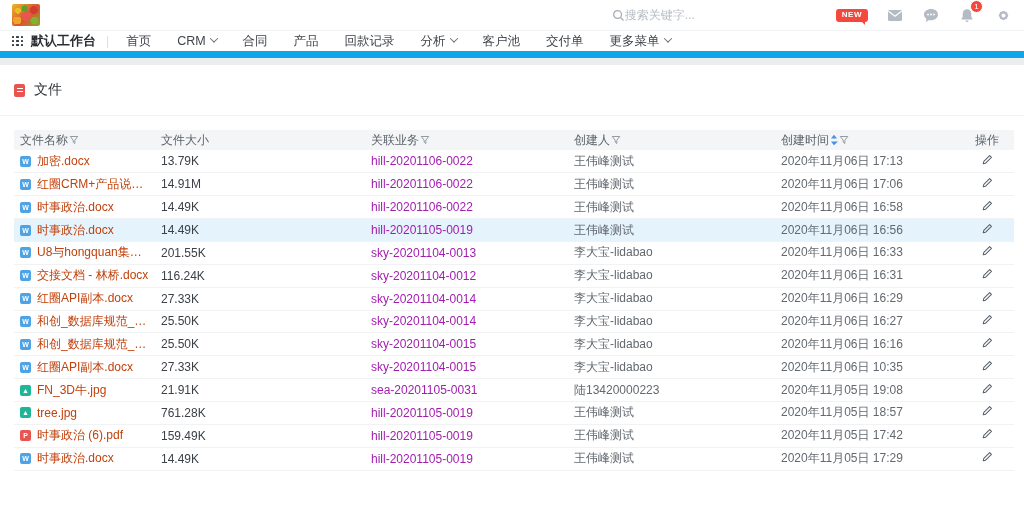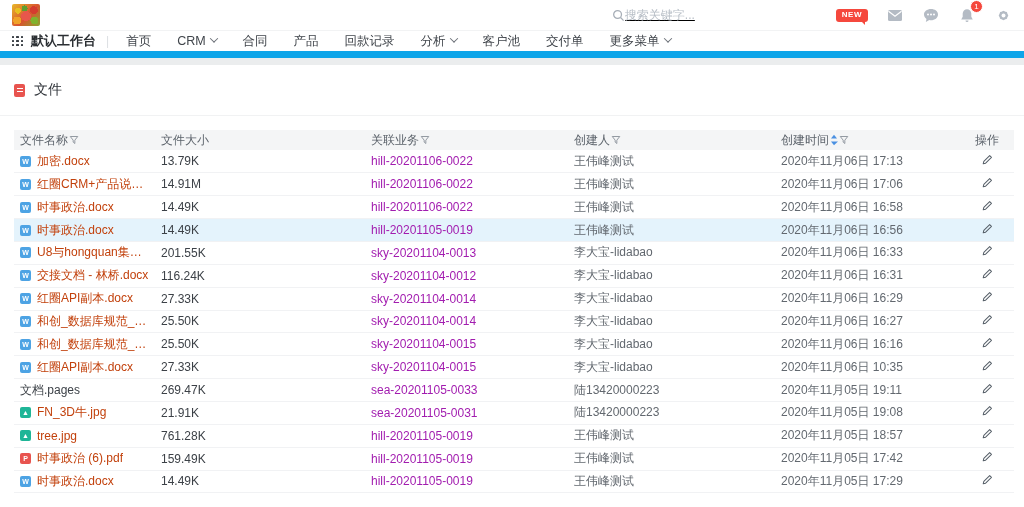--- a/index.html
+++ b/index.html
@@ -12,21 +12,21 @@
     background:
       radial-gradient(circle at 22% 30%, #e8c021 0 3px, transparent 3px),
       radial-gradient(circle at 50% 55%, #e8574b 0 5px, transparent 5px),
       radial-gradient(circle at 78% 28%, #d43c2f 0 4px, transparent 4px),
       radial-gradient(circle at 80% 75%, #7fb22e 0 4px, transparent 4px),
       radial-gradient(circle at 18% 75%, #f0a229 0 4px, transparent 4px),
       radial-gradient(circle at 45% 20%, #5f9e2f 0 3px, transparent 3px),
       linear-gradient(135deg,#e9b82a,#d8542e 55%,#8aa82f);
   }
   .topbar-right { margin-left:auto; display:flex; align-items:center; gap:18px; }
-  .searchbox { display:flex; align-items:flex-end; margin-right:36px;text-decoration:underline; }
+  .searchbox { display:flex; align-items:flex-end; margin-right:36px; }
   .searchbox input { border:none; outline:none; font-size:12px; color:#333; width:150px; background:transparent; }
   .searchbox input::placeholder { color:#b7bec6; }
   .icon-btn { width:18px; height:18px; display:flex; align-items:center; justify-content:center; position:relative; cursor:pointer; }
   .new-badge { background:#f5483d; color:#fff; font-size:8px; font-weight:bold; letter-spacing:.5px;
     padding:2px 6px 3px; border-radius:3px; position:relative; line-height:1;margin-left:7px; }
   .new-badge:after { content:""; position:absolute; right:3px; bottom:-3px; border:3px solid transparent; border-top-color:#f5483d; border-right-color:#f5483d; }
   .bell-badge { position:absolute; top:-6px; right:-7px; min-width:13px; height:13px; background:#f5483d; color:#fff;
     font-size:8px; border-radius:8px; border:1.5px solid #fff; display:flex; align-items:center; justify-content:center; line-height:1; padding:0 2px; }
 
   
@@ -398,36 +398,20 @@
             <td><span class="time-txt">2020年11月06日 10:35</span></td>
             <td class="center"><span class="edit-btn">
                 <svg width="12" height="12" viewBox="0 0 14 14">
                   <path d="M2.6 11.4l.7-2.8 6.8-6.8 2.1 2.1-6.8 6.8-2.8.7z" fill="none" stroke="#565f68" stroke-width="1.2" stroke-linejoin="round"></path>
                 </svg>
               </span></td>
           </tr>
           <tr>
             <td>
               <span class="file-cell">
-                <span class="fname plain">文档.pages</span>
-              </span>
-            </td>
-            <td><span class="size-txt">269.47K</span></td>
-            <td><span class="biz-link">sea-20201105-0033</span></td>
-            <td><span class="creator-txt">陆13420000223</span></td>
-            <td><span class="time-txt">2020年11月05日 19:11</span></td>
-            <td class="center"><span class="edit-btn">
-                <svg width="12" height="12" viewBox="0 0 14 14">
-                  <path d="M2.6 11.4l.7-2.8 6.8-6.8 2.1 2.1-6.8 6.8-2.8.7z" fill="none" stroke="#565f68" stroke-width="1.2" stroke-linejoin="round"></path>
-                </svg>
-              </span></td>
-          </tr>
-          <tr>
-            <td>
-              <span class="file-cell">
                 <span class="file-ic image">▲</span>
                 <span class="fname">FN_3D牛.jpg</span>
               </span>
             </td>
             <td><span class="size-txt">21.91K</span></td>
             <td><span class="biz-link">sea-20201105-0031</span></td>
             <td><span class="creator-txt">陆13420000223</span></td>
             <td><span class="time-txt">2020年11月05日 19:08</span></td>
             <td class="center"><span class="edit-btn">
                 <svg width="12" height="12" viewBox="0 0 14 14">

